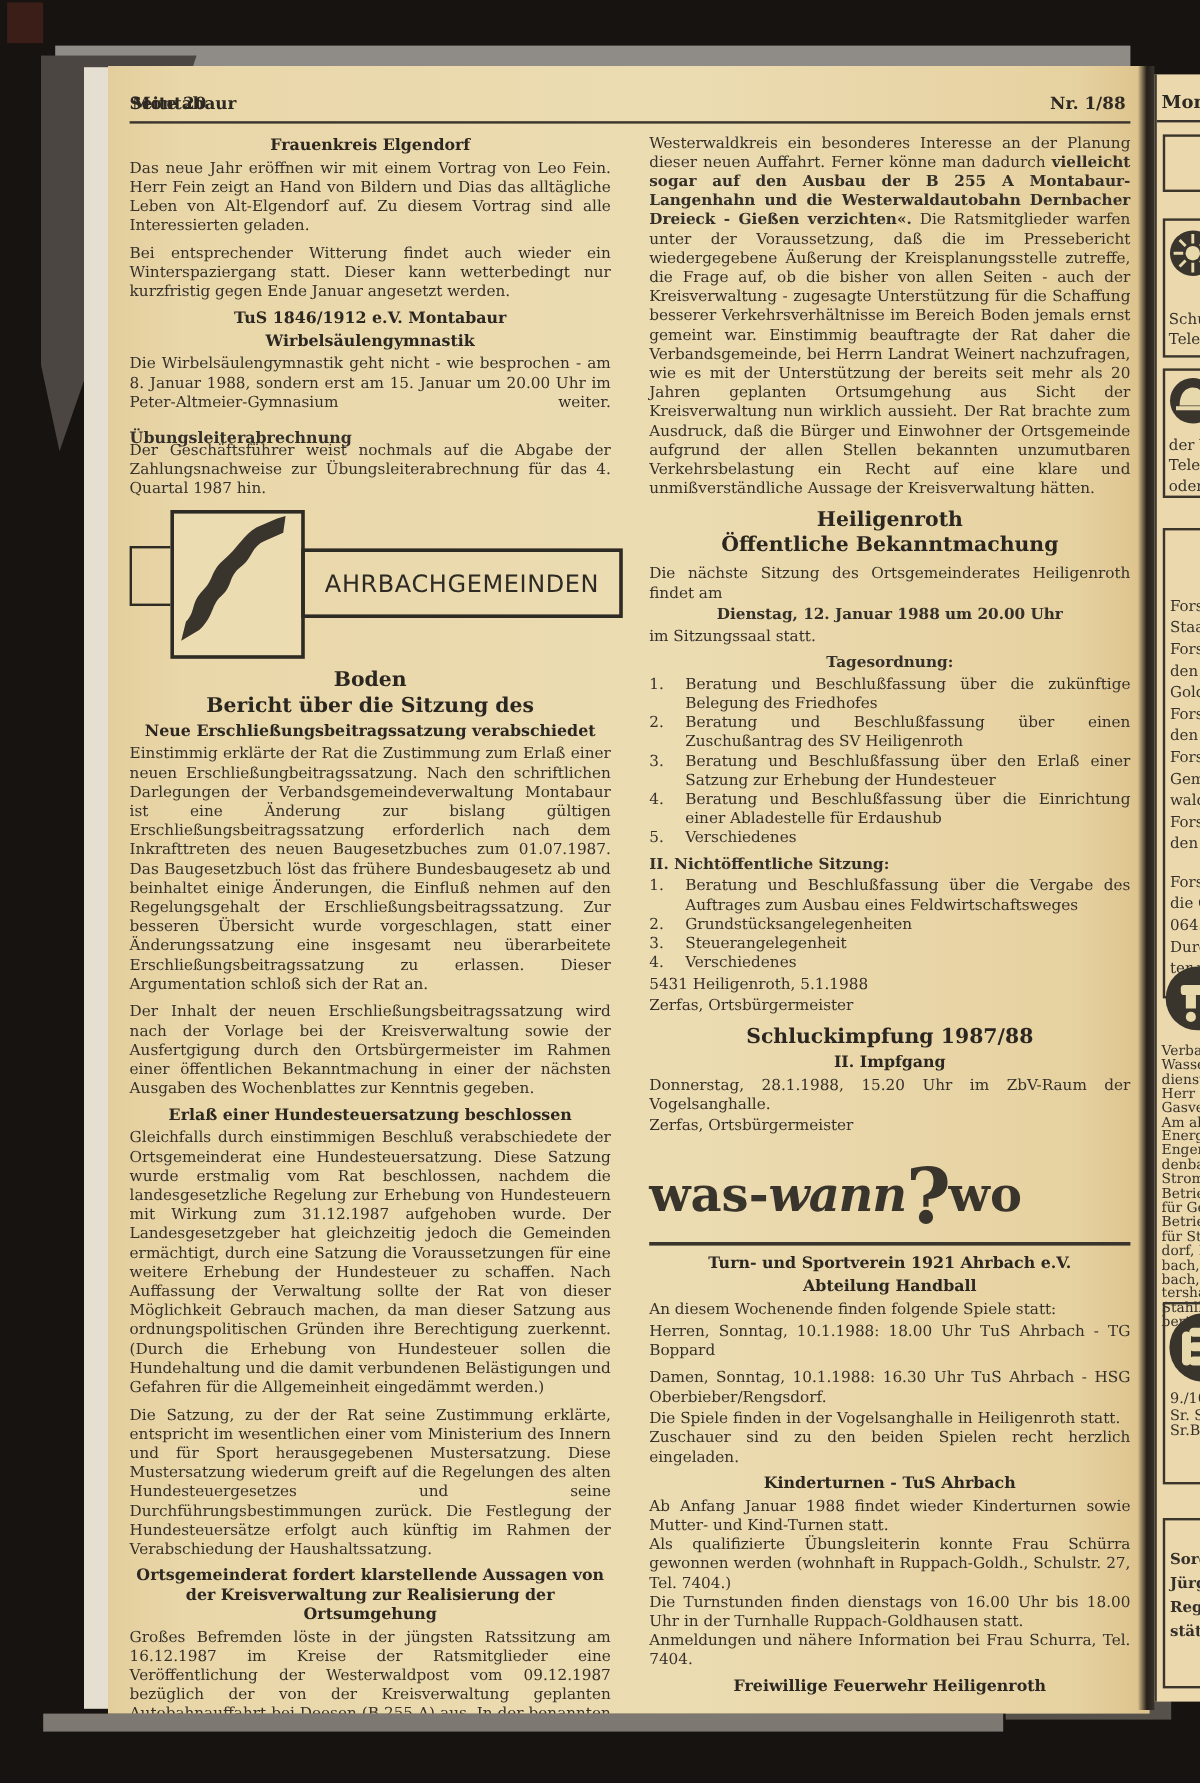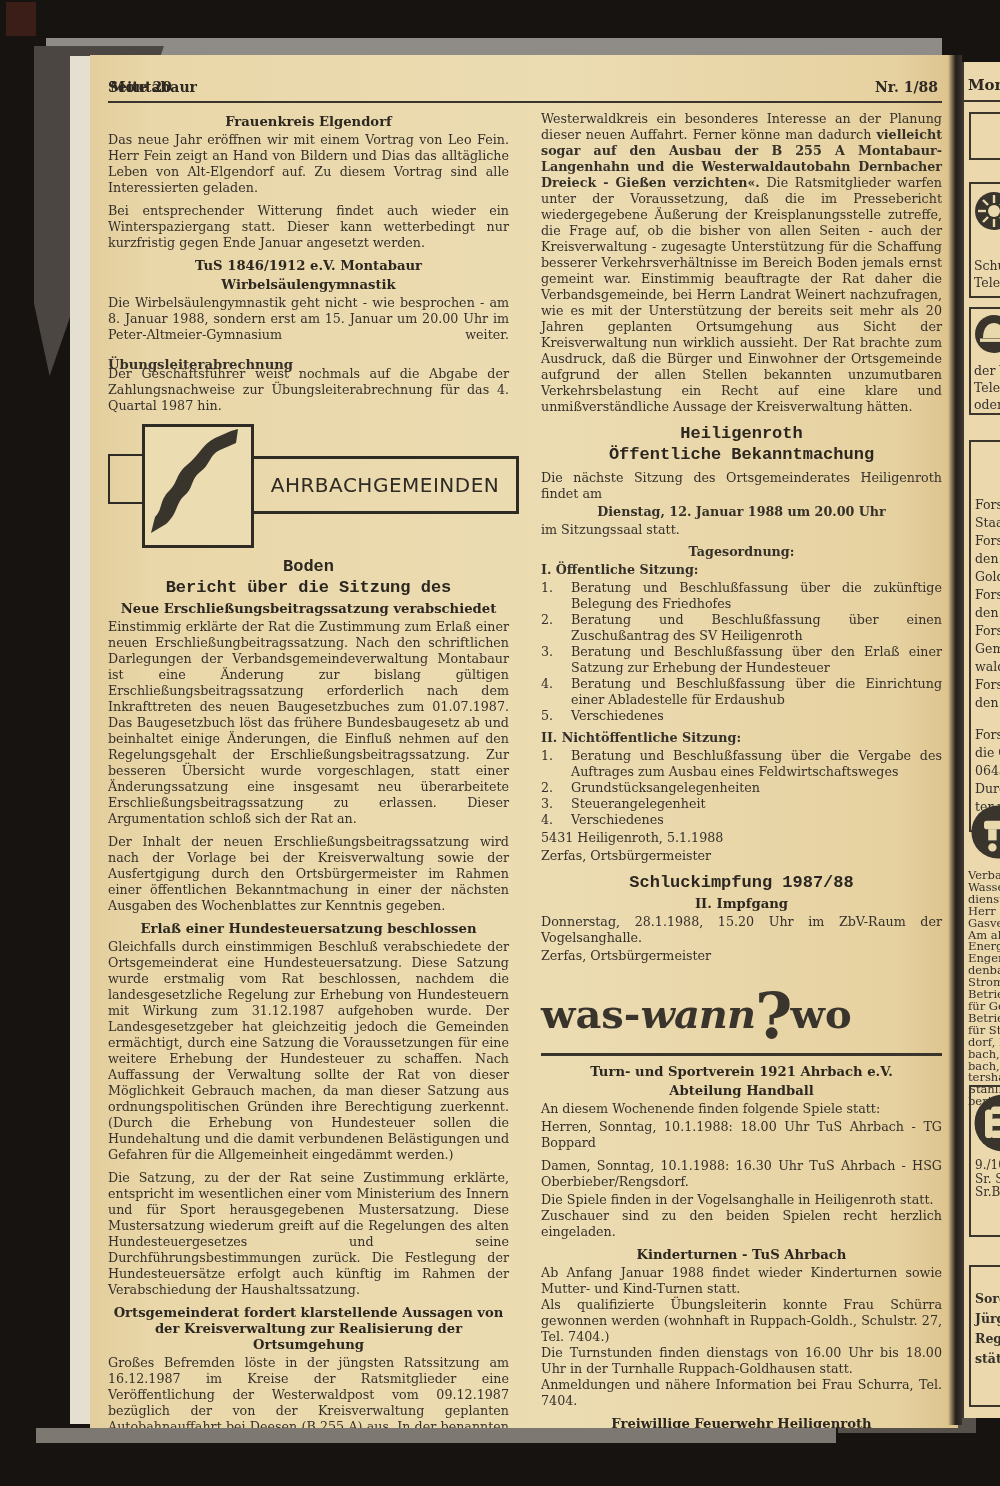--- a/index.html
+++ b/index.html
@@ -22,21 +22,21 @@
         background:linear-gradient(90deg,#e3cd9c 0,#e9d7a9 7%,#ecdcb2 55%,#e6d1a0 93%,#dcc28c 100%);}
   .page-head{position:relative;font-size:14px;font-weight:600;color:#2e2922;height:19px;}
   .ph-left{position:absolute;left:2px;}
   .ph-center{position:absolute;left:0;right:0;text-align:left;}
   .ph-right{position:absolute;right:4px;}
   .head-rule{height:2px;background:#3a342c;margin-top:3px;}
   .cols{display:flex;gap:32px;margin-top:8px;}
   .col{width:50%;color:#35302a;}
   p{margin:0 0 7px;font-size:12.7px;line-height:16px;text-align:justify;}
   .h-small{font-weight:bold;text-align:center;font-size:13.2px;line-height:16px;margin:3px 0 2px;color:#2c2721;}
-  .h-big{font-weight:bold;text-align:center;font-size:17px;line-height:21px;margin:8px 0 5px;color:#2b2620;font-family:Liberation Mono, monospace;}
+  .h-big{font-weight:bold;text-align:center;font-size:17px;line-height:21px;margin:8px 0 5px;color:#2b2620;}
   .center{text-align:center;}
   .bold{font-weight:bold;}
   .offset-sub{font-weight:bold;position:relative;top:14px;font-size:13.2px;white-space:nowrap;}
   
   .agenda-row{display:flex;font-size:12.7px;line-height:16px;margin:0;}
   .agenda-num{flex:none;width:30px;}
   .agenda-text{flex:1;text-align:justify;}
   .mb6{margin-bottom:6px;} .mb2{margin-bottom:2px;}
   
   .ahrbach{position:relative;height:124px;margin:10px 0 2px;}
@@ -128,21 +128,20 @@
 
       <div class="col">
         <p><span>Westerwaldkreis ein besonderes Interesse an der Planung dieser neuen Auffahrt. Ferner könne man dadurch </span><b>vielleicht sogar auf den Ausbau der B 255 A Montabaur-Langenhahn und die Westerwaldautobahn Dernbacher Dreieck - Gießen verzichten«.</b><span> Die Ratsmitglieder warfen unter der Voraussetzung, daß die im Pressebericht wiedergegebene Äußerung der Kreisplanungsstelle zutreffe, die Frage auf, ob die bisher von allen Seiten - auch der Kreisverwaltung - zugesagte Unterstützung für die Schaffung besserer Verkehrsverhältnisse im Bereich Boden jemals ernst gemeint war. Einstimmig beauftragte der Rat daher die Verbandsgemeinde, bei Herrn Landrat Weinert nachzufragen, wie es mit der Unterstützung der bereits seit mehr als 20 Jahren geplanten Ortsumgehung aus Sicht der Kreisverwaltung nun wirklich aussieht. Der Rat brachte zum Ausdruck, daß die Bürger und Einwohner der Ortsgemeinde aufgrund der allen Stellen bekannten unzumutbaren Verkehrsbelastung ein Recht auf eine klare und unmißverständliche Aussage der Kreisverwaltung hätten.</span></p>
 
         <div class="h-big" style="margin-bottom:0;">Heiligenroth</div>
         <div class="h-big" style="margin:0 0 5px;">Öffentliche Bekanntmachung</div>
         <p class="mb2">Die nächste Sitzung des Ortsgemeinderates Heiligenroth findet am</p>
         <p class="center bold mb2">Dienstag, 12. Januar 1988 um 20.00 Uhr</p>
         <p class="mb6">im Sitzungssaal statt.</p>
         <p class="center bold mb2">Tagesordnung:</p>
-        <p class="bold mb2">I. Öffentliche Sitzung:</p>
 
         <div class="agenda-row">
             <span class="agenda-num">1.</span>
             <span class="agenda-text">Beratung und Beschlußfassung über die zukünftige Belegung des Friedhofes</span>
           </div>
         <div class="agenda-row">
             <span class="agenda-num">2.</span>
             <span class="agenda-text">Beratung und Beschlußfassung über einen Zuschußantrag des SV Heiligenroth</span>
           </div>
         <div class="agenda-row">

